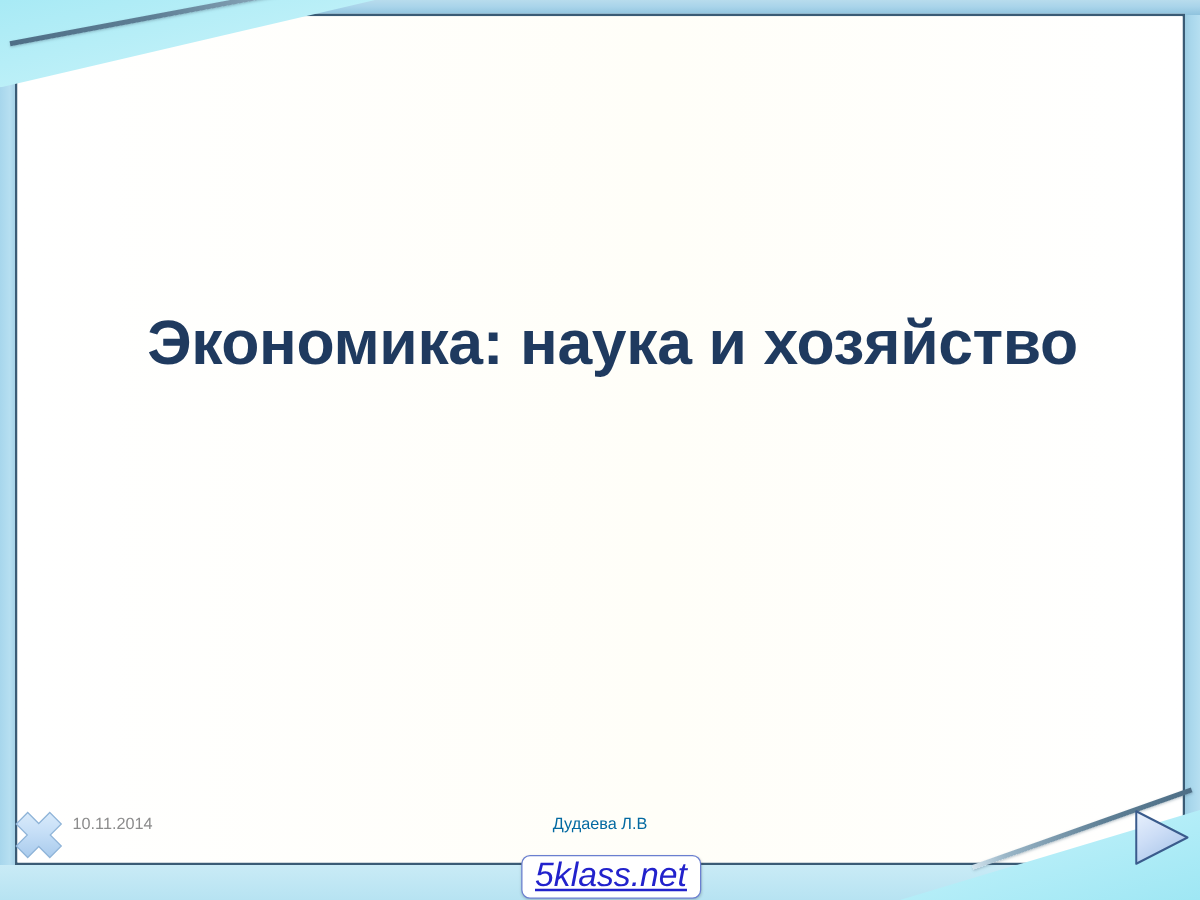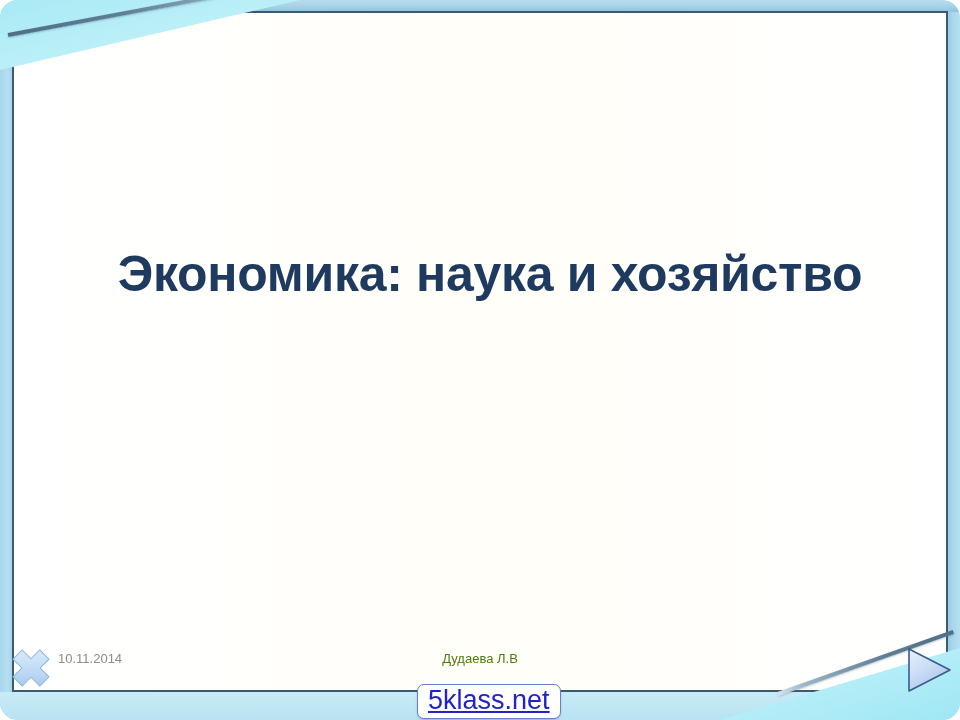--- a/index.html
+++ b/index.html
@@ -10,21 +10,20 @@
   body {
     font-family: "Liberation Sans", "DejaVu Sans", sans-serif;
   }
 
   .slide {
     position: relative;
     width: 960px;
     height: 720px;
     overflow: hidden;
     background: #ffffff;
-    border-radius: 18px;
   }
 
   
   .band-top {
     position: absolute;
     left: 0; top: 0;
     width: 960px; height: 12px;
     background: linear-gradient(to bottom, #b8dced 0%, #a9d4ea 45%, #8fc3de 100%);
   }
   .band-left {
@@ -131,21 +130,21 @@
     color: #8c8c8c;
     z-index: 6;
   }
   .footer-author {
     position: absolute;
     left: 0;
     top: 651px;
     width: 960px;
     text-align: center;
     font-size: 13px;
-    color: #4d7c0f;
+    color: #0369a1;
     z-index: 6;
   }
 
   
   .cross-mark {
     position: absolute;
     left: 8px;
     top: 645px;
     width: 46px;
     height: 46px;
@@ -175,20 +174,21 @@
     box-shadow: 0 1px 2px rgba(0,0,0,.18);
   }
   .watermark-text {
     font-family: "Liberation Sans", "DejaVu Sans", sans-serif;
     font-size: 27px;
     color: #2222cc;
     text-decoration: underline;
     text-underline-offset: 2px;
     line-height: 1;
     white-space: nowrap;
+    font-style: italic;
   }
 </style>
 </head>
 <body>
 
 <div class="slide">
 
   <div class="band-left"></div>
   <div class="band-right"></div>
   <div class="band-top"></div>

